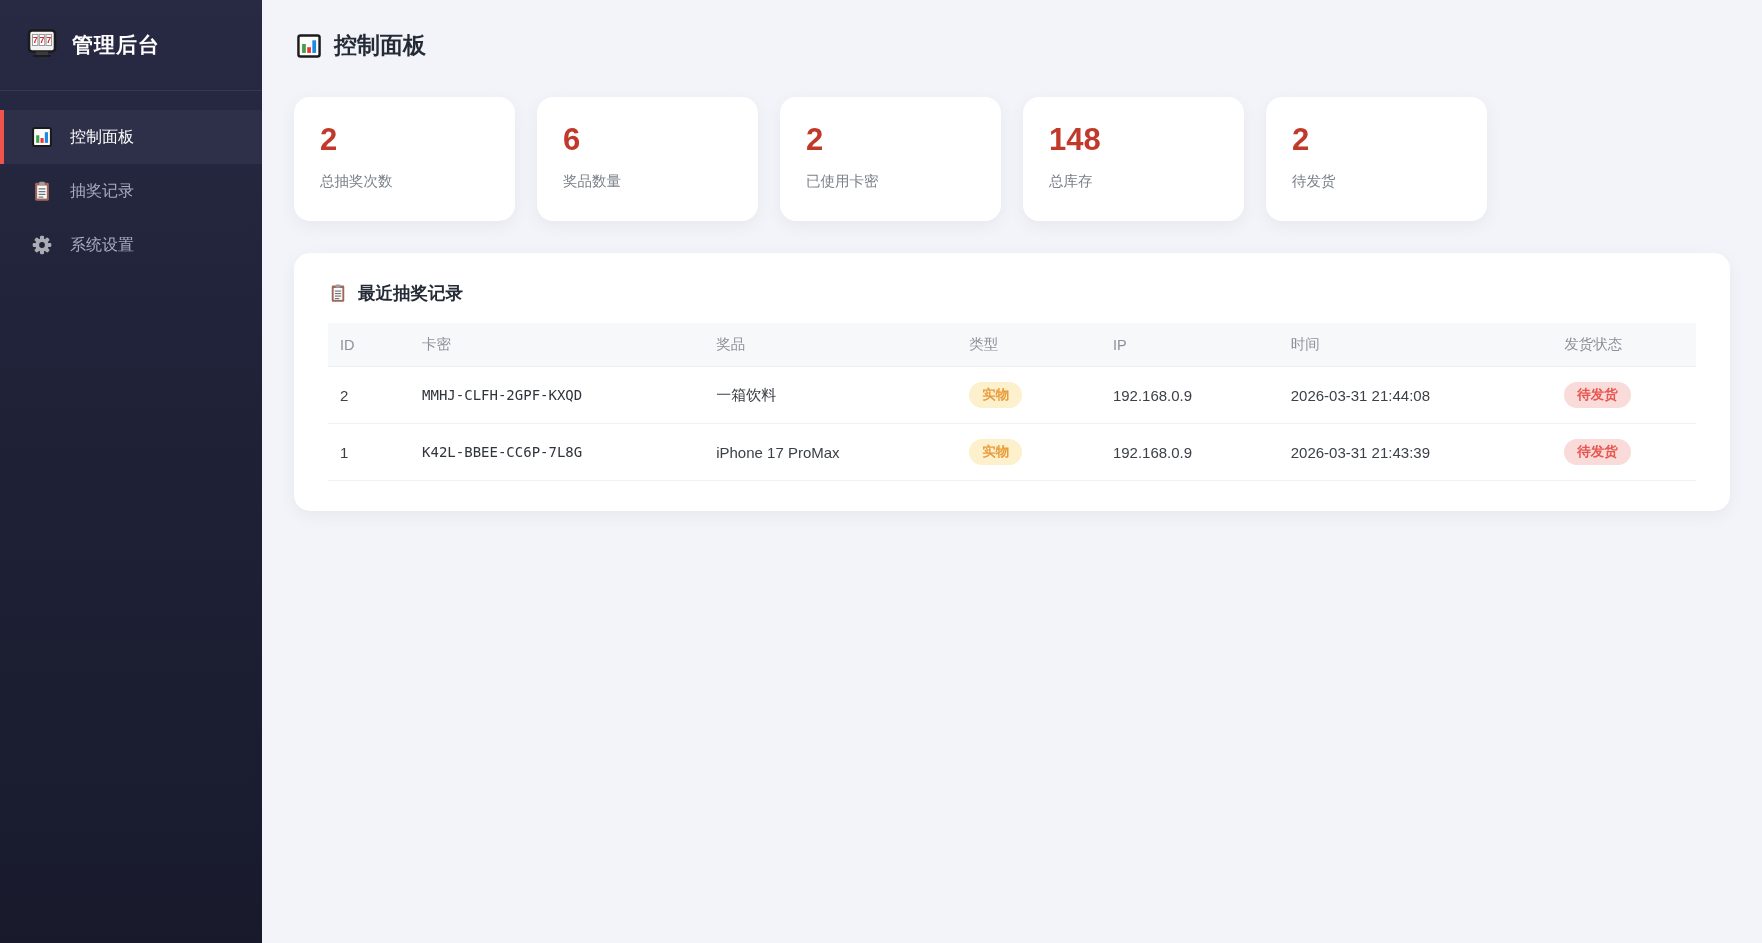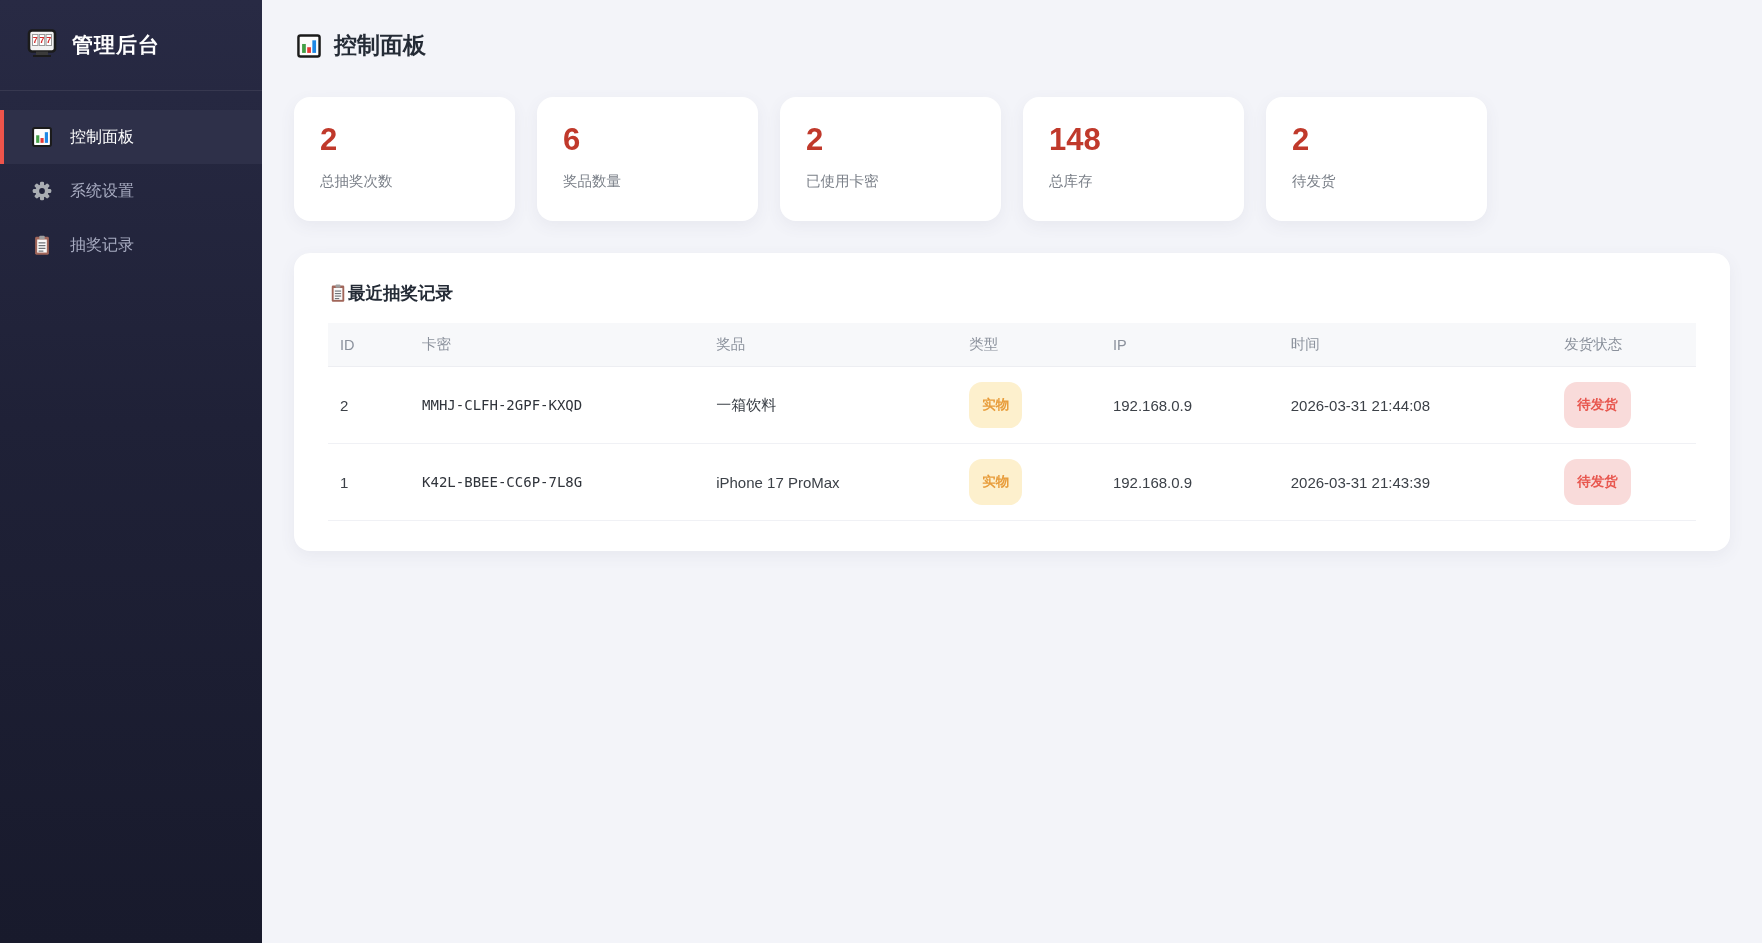--- a/index.html
+++ b/index.html
@@ -42,40 +42,40 @@
     box-shadow:0 5px 16px rgba(80,90,120,0.07);
   }
   .stat-value { font-size:31px; font-weight:bold; color:#c0392b; line-height:1; }
   .stat-label { margin-top:17px; font-size:14.5px; color:#7b8089; }
 
   .panel {
     margin-top:32px; background:#ffffff; border-radius:16px;
     padding:28px 34px 30px; box-shadow:0 5px 16px rgba(80,90,120,0.07);
   }
   .panel-title {
-    display:flex; align-items:center; 
+    display:flex; align-items:center; gap:10px;
     font-size:17.5px; font-weight:bold; color:#242b36; margin-bottom:18px;
   }
   .panel-title .ci { width:20px; height:20px; }
 
   table { width:100%; border-collapse:collapse; }
   thead th {
     background:#f7f8fa; font-weight:400; color:#8b919c; font-size:14.5px;
     text-align:left; padding:12px 12px; border-bottom:1px solid #edeef2;
   }
   tbody td {
     padding:15px 12px; font-size:15px; color:#3c4148;
     border-bottom:1px solid #f0f1f5; background:#ffffff;
   }
   td.key-cell { font-family:"DejaVu Sans Mono", monospace; font-size:14px; color:#30343b; }
   .col-id{width:6%;} .col-key{width:21.5%;} .col-prize{width:18.5%;}
   .col-type{width:10.5%;} .col-ip{width:13%;} .col-time{width:20%;} .col-status{width:10.5%;}
 
   .badge { display:inline-block; font-size:13.5px; font-weight:bold;
-    padding:15px 13px; border-radius:13px; line-height:1.2; }
+    padding:5px 13px; border-radius:13px; line-height:1.2; }
   .badge-type   { background:#fdf0cd; color:#e89d3c; }
   .badge-status { background:#f9dbda; color:#e8574f; }
 </style>
 </head>
 <body>
 
 <div class="sidebar">
   <div class="logo">
     <span>
       <svg width="32" height="32" viewBox="0 0 32 32">
@@ -104,46 +104,46 @@
         </svg>
       </span>
       <span>控制面板</span>
     </div>
 
 
 
     <div class="menu-item">
       <span class="mi">
         <svg width="22" height="22" viewBox="0 0 32 32">
+          <rect x="6" y="4" width="20" height="26" rx="2" fill="#a1665a"></rect>
+          <rect x="9" y="8" width="14" height="19" fill="#fafafa"></rect>
+          <rect x="12" y="2.5" width="8" height="5" rx="1.5" fill="#9e9e9e"></rect>
+          <rect x="11" y="12" width="10" height="1.8" fill="#6f7378"></rect>
+          <rect x="11" y="16" width="10" height="1.8" fill="#6f7378"></rect>
+          <rect x="11" y="20" width="10" height="1.8" fill="#6f7378"></rect>
+          <rect x="11" y="24" width="7" height="1.8" fill="#6f7378"></rect>
+        </svg>
+      </span>
+      <span>抽奖记录</span>
+    </div>
+
+    <div class="menu-item">
+      <span class="mi">
+        <svg width="22" height="22" viewBox="0 0 32 32">
           <g fill="#a9adb3">
             <rect x="13" y="2.5" width="6" height="27" rx="2"></rect>
             <rect x="13" y="2.5" width="6" height="27" rx="2" transform="rotate(45 16 16)"></rect>
             <rect x="13" y="2.5" width="6" height="27" rx="2" transform="rotate(90 16 16)"></rect>
             <rect x="13" y="2.5" width="6" height="27" rx="2" transform="rotate(135 16 16)"></rect>
             <circle cx="16" cy="16" r="9.5"></circle>
           </g>
           <circle cx="16" cy="16" r="4.2" fill="#20223a"></circle>
         </svg>
       </span>
       <span>系统设置</span>
-    </div>
-
-    <div class="menu-item">
-      <span class="mi">
-        <svg width="22" height="22" viewBox="0 0 32 32">
-          <rect x="6" y="4" width="20" height="26" rx="2" fill="#a1665a"></rect>
-          <rect x="9" y="8" width="14" height="19" fill="#fafafa"></rect>
-          <rect x="12" y="2.5" width="8" height="5" rx="1.5" fill="#9e9e9e"></rect>
-          <rect x="11" y="12" width="10" height="1.8" fill="#6f7378"></rect>
-          <rect x="11" y="16" width="10" height="1.8" fill="#6f7378"></rect>
-          <rect x="11" y="20" width="10" height="1.8" fill="#6f7378"></rect>
-          <rect x="11" y="24" width="7" height="1.8" fill="#6f7378"></rect>
-        </svg>
-      </span>
-      <span>抽奖记录</span>
     </div>
   </div>
 </div>
 
 <div class="main">
 
   <div class="page-title">
     <span class="pi">
       <svg width="26" height="26" viewBox="0 0 32 32">
         <rect x="3" y="3" width="26" height="26" rx="2.5" fill="#fdfdfd" stroke="#1b1b1b" stroke-width="3"></rect>

